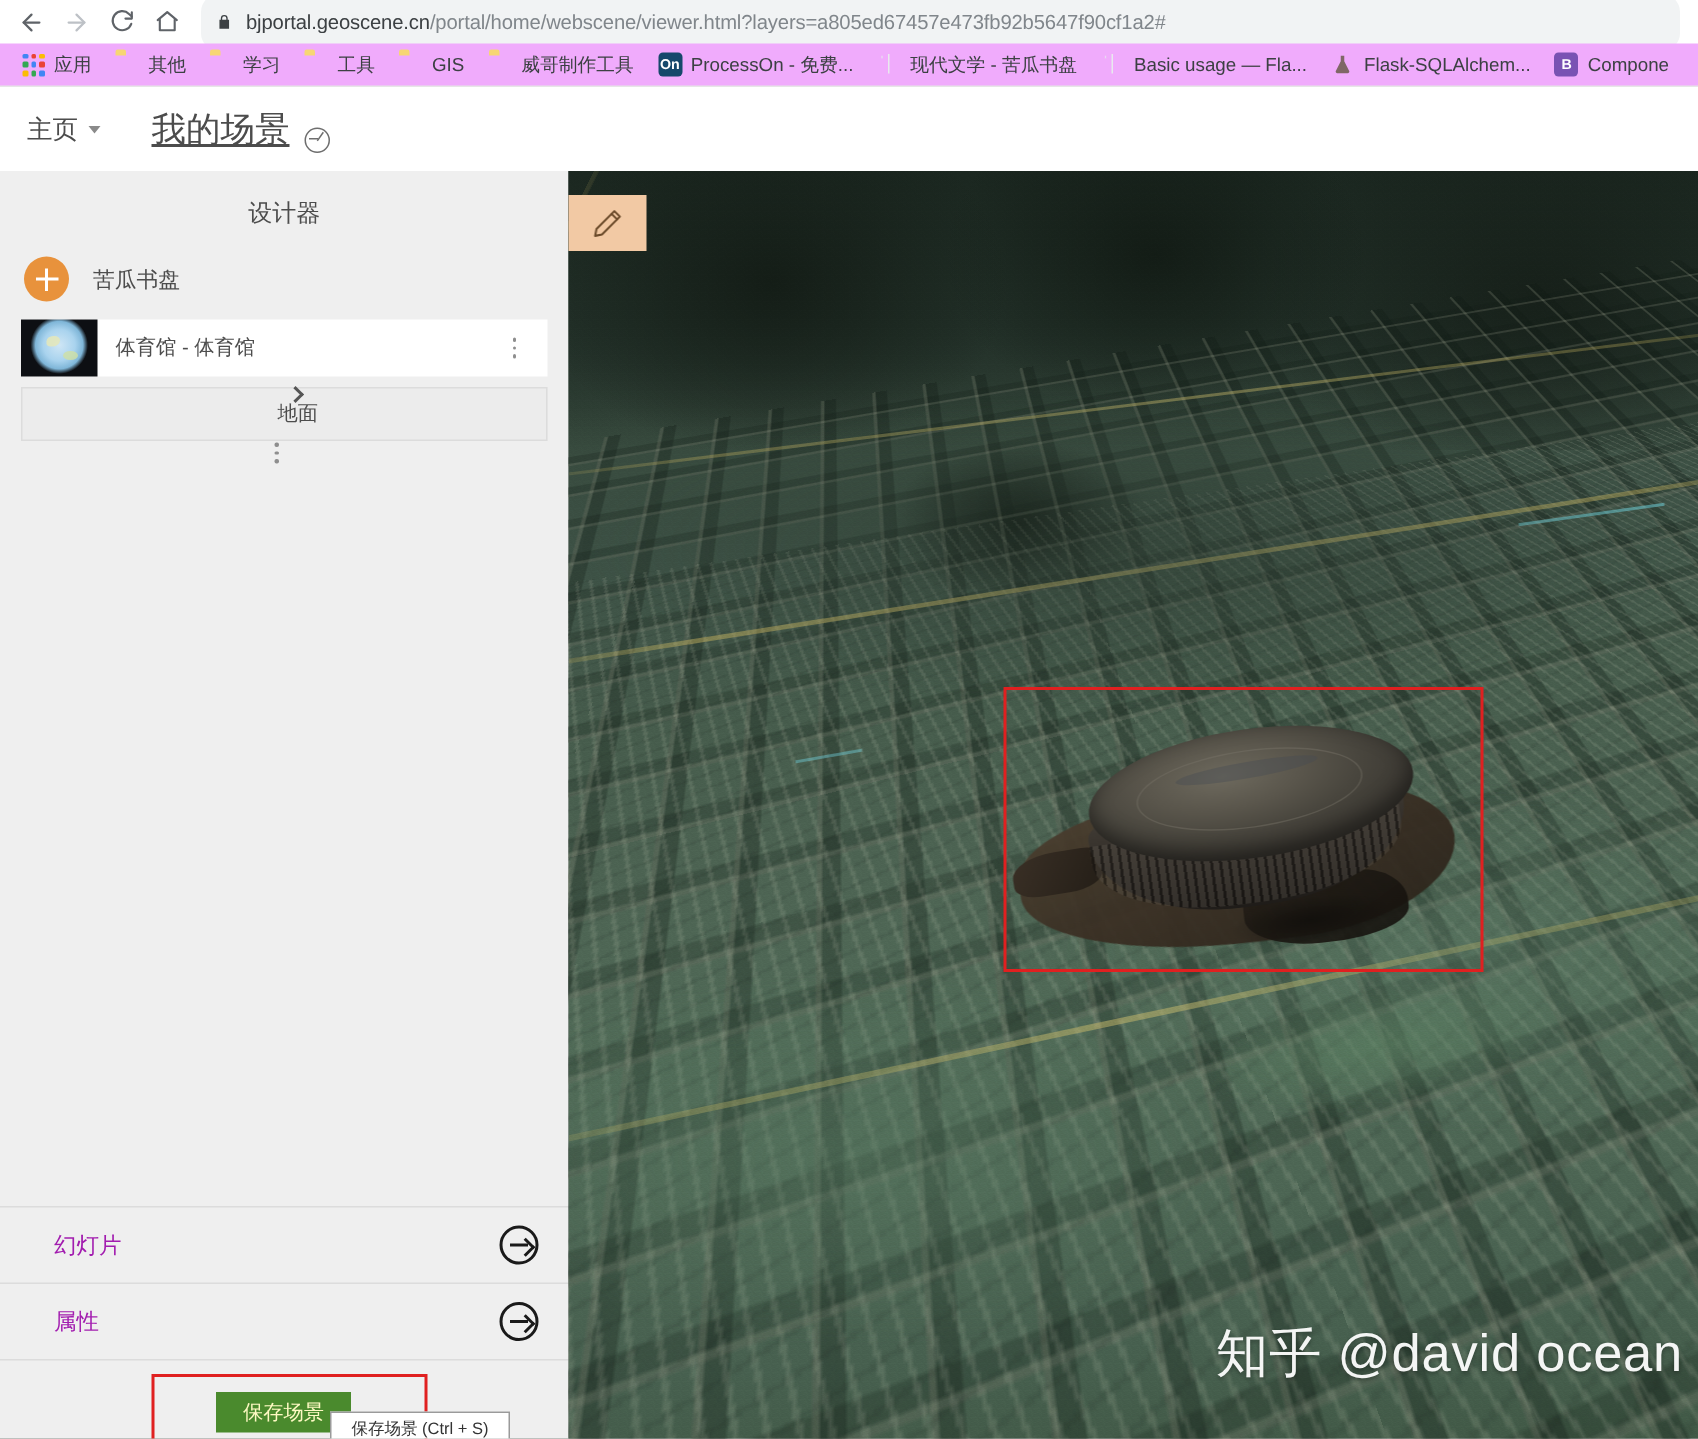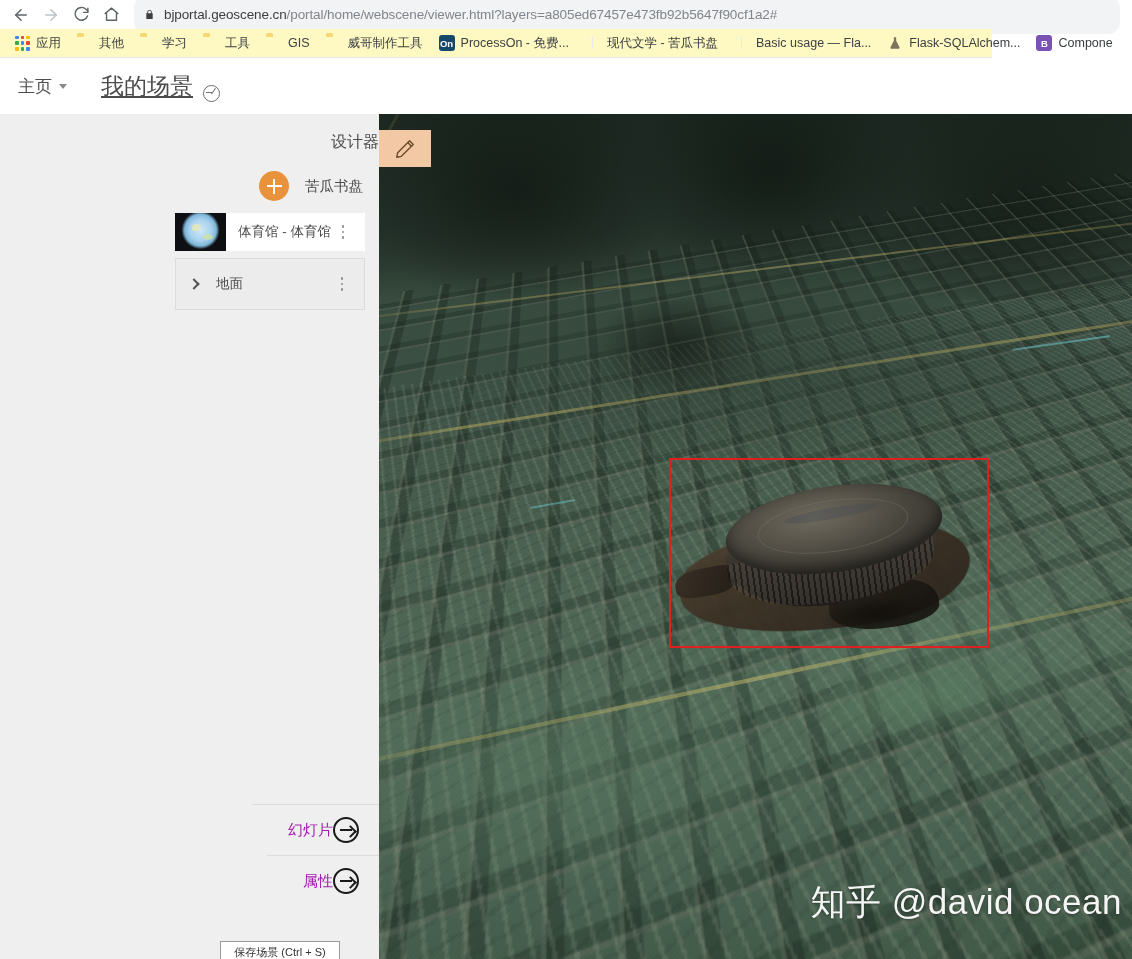--- a/index.html
+++ b/index.html
@@ -29,22 +29,22 @@
     display:flex; align-items:center; padding:0 10px; overflow:hidden;
   }
   .lock-icon{ flex:0 0 auto; margin-right:9px; color:#3c4043; display:flex; }
   .url-text{
     font-size:13.5px; color:#3c4043; white-space:nowrap;
     letter-spacing:-0.1px; overflow:hidden;
   }
   .url-text .dim{ color:#80868b; }
 
   .bookmarks-bar{
-    position:absolute; left:0; top:29px; width:992px; height:29px;
-    background:#fef9c3; display:flex; align-items:center; padding:0 8px;
+    position:absolute; left:0; top:29px; width:1132px; height:29px;
+    background:#f0abfc; display:flex; align-items:center; padding:0 8px;
     border-bottom:1px solid #e6e6e6;
   }
   .bm{
     display:flex; align-items:center; height:22px; padding:0 7px;
     margin-right:2px; border-radius:4px; flex:0 0 auto; white-space:nowrap;
   }
   .bm-label{ font-size:12.5px; color:#3c4043; margin-left:6px; }
   .bm-icon{ width:16px; height:16px; flex:0 0 auto; display:block; }
 
   .apps-grid{ width:15px; height:15px; display:grid;
@@ -99,21 +99,21 @@
     content:""; position:absolute; left:6.5px; top:1px; width:1.3px; height:7px;
     background:#6e6e6e; transform-origin:bottom center; transform:rotate(35deg);
   }
   .hdr-scene .scene-ico:after{
     content:""; position:absolute; left:2px; top:6.5px; width:6px; height:1.3px; background:#6e6e6e;
   }
 
   
   .designer{
     position:absolute; left:0; top:114px; width:379px; height:845px;
-    background:#efefef; display:flex; flex-direction:column;align-items:flex-end;
+    background:#efefef; display:flex; flex-direction:column;
   }
   .designer-title{
     text-align:center; font-size:16px; color:#4d4d4d; padding:18px 0 14px;
   }
   .add-layer-row{
     display:flex; align-items:center; padding:4px 16px 12px 16px; cursor:pointer;
   }
   .add-circle{
     width:30px; height:30px; border-radius:50%; background:#e8923c;
     display:flex; align-items:center; justify-content:center; flex:0 0 auto; position:relative;
@@ -136,22 +136,22 @@
     position:absolute; left:17px; top:11px; width:9px; height:7px; background:#e5e8b8;
     border-radius:50% 40% 60% 30%; opacity:.85;
   }
   .layer-thumb .land2{
     position:absolute; left:28px; top:21px; width:10px; height:6px; background:#cfe0a4;
     border-radius:50%; opacity:.8;
   }
   .layer-name{ margin-left:12px; font-size:13.5px; color:#4d4d4d; flex:1 1 auto; }
 
   .ground-card{
-    display:flex; align-items:center; height:52px;
-    background:#ececec; border:1px solid #dcdcdc; position:relative;
+    display:flex; align-items:center; height:36px;
+    background:#ececec; border:1px solid #dcdcdc; position:relative;flex-direction:column;
   }
   .chev{
     margin-left:14px; width:8px; height:8px; border-right:2px solid #555;
     border-bottom:2px solid #555; transform:rotate(-45deg); flex:0 0 auto;
   }
   .ground-name{ margin-left:18px; font-size:13.5px; color:#4d4d4d; flex:1 1 auto; }
 
   .kebab{
     width:24px; height:100%; display:flex; flex-direction:column; align-items:center;
     justify-content:center; gap:3px; margin-right:10px; flex:0 0 auto; cursor:pointer;

